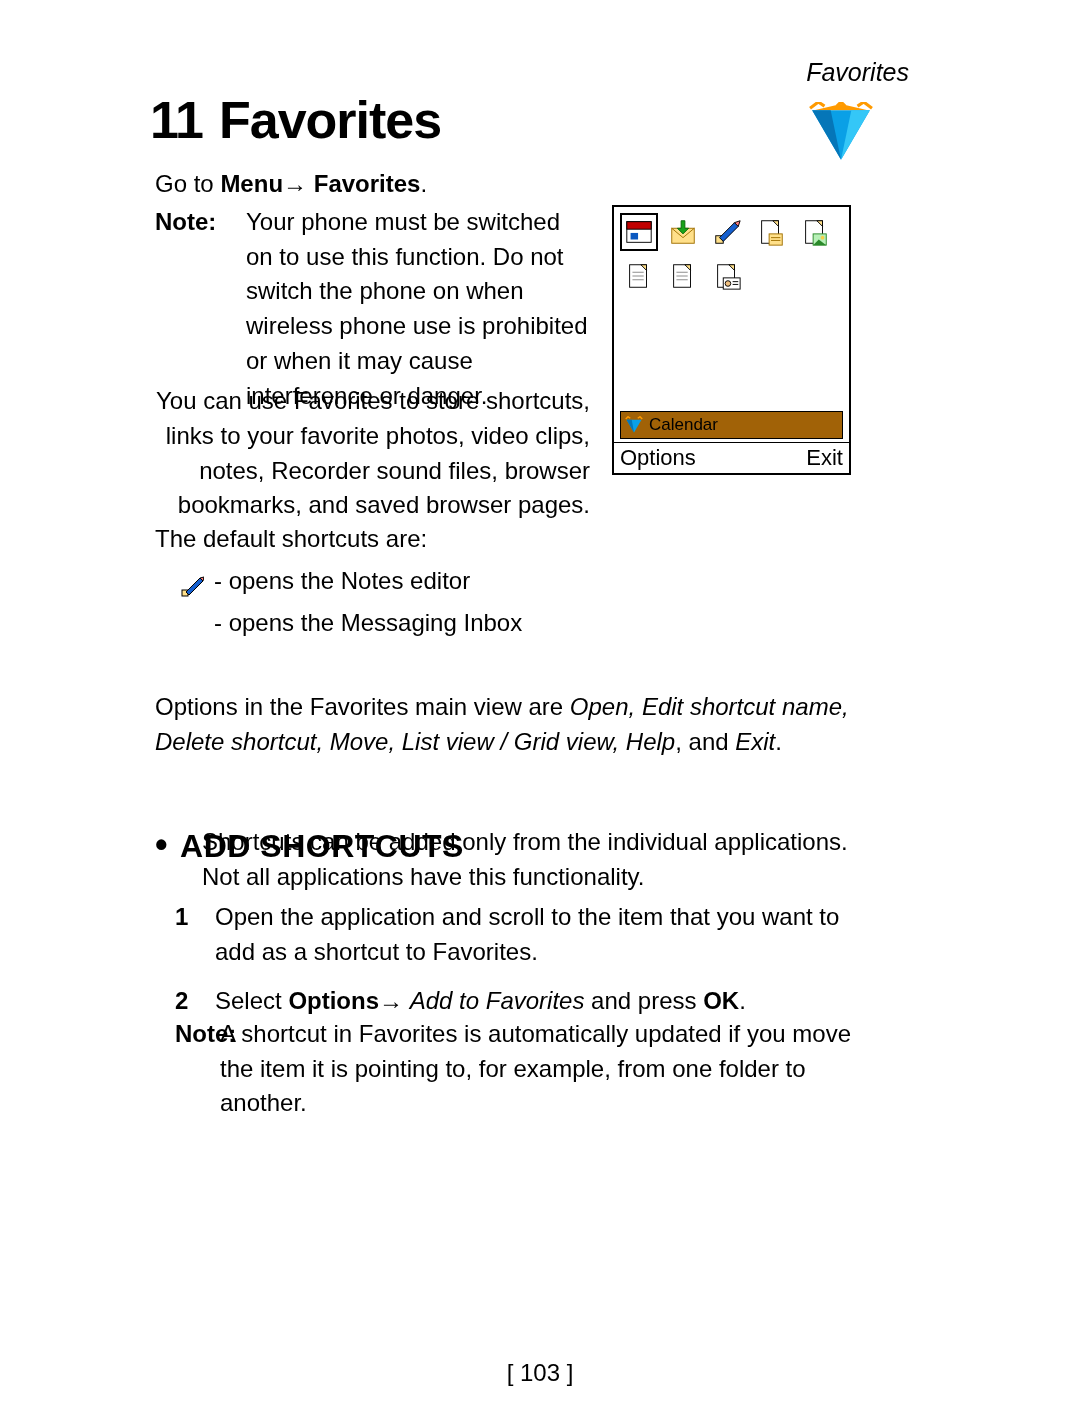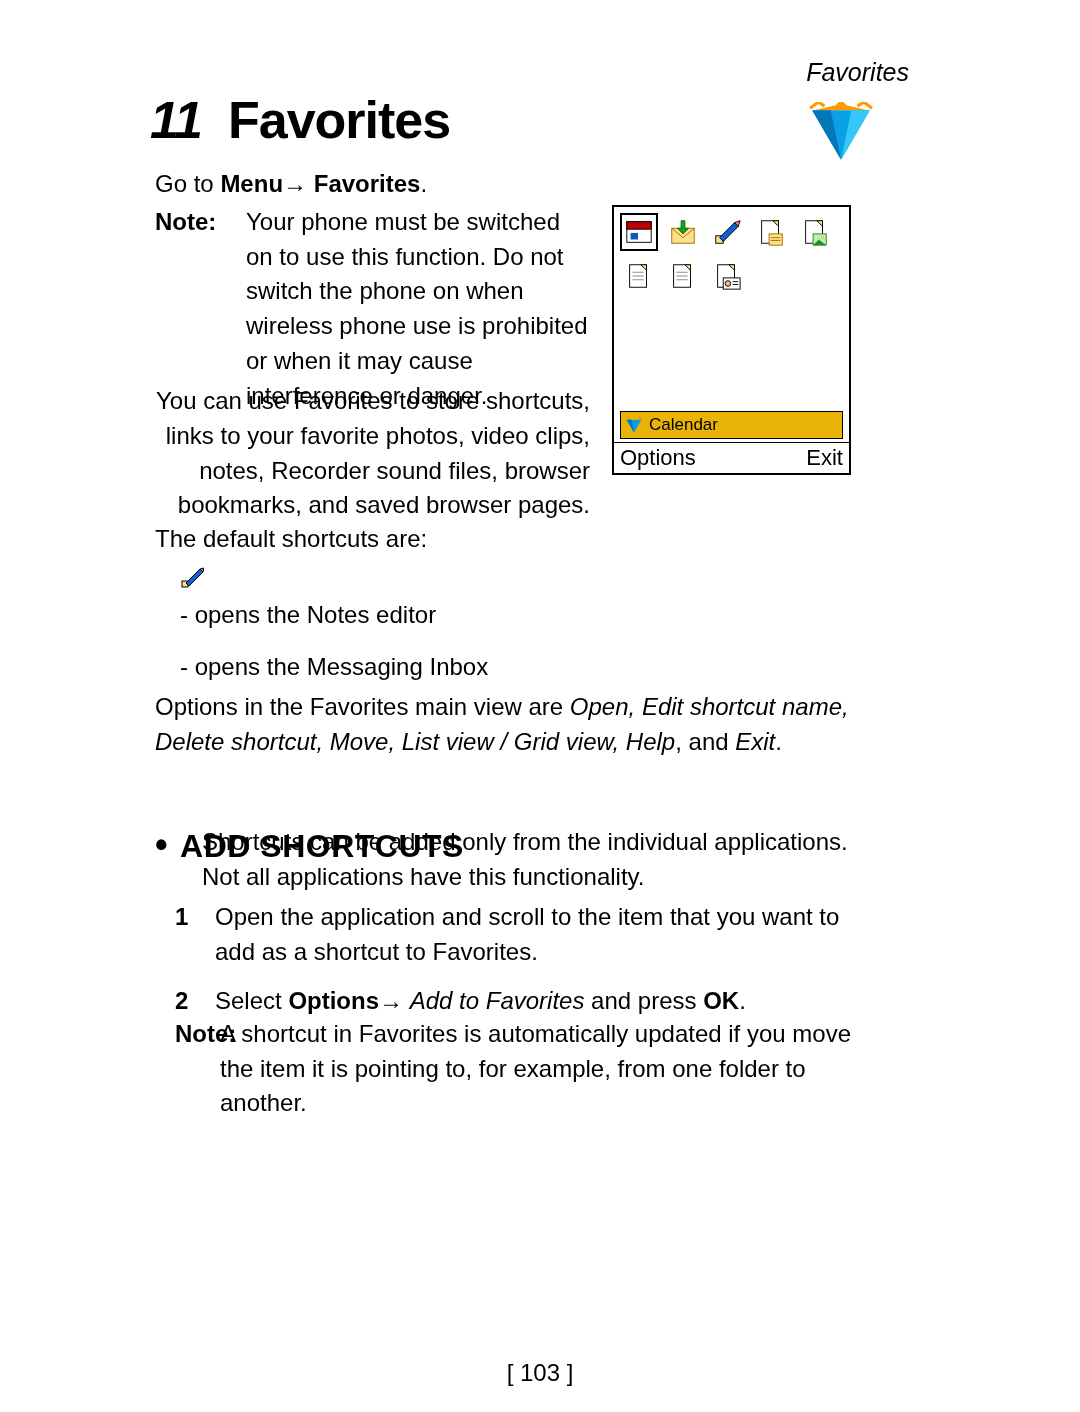--- a/index.html
+++ b/index.html
@@ -23,21 +23,21 @@
     font-size: 25px;
   }
   .chapter-title {
     position: absolute;
     top: 90px;
     left: 150px;
     font-size: 52px;
     font-weight: 700;
     letter-spacing: -1px;
   }
-  .chapter-title .num { margin-right: 26px; font-style: italic; }
+  .chapter-title .num { margin-right: 16px; }
   
   .gem-big {
     position: absolute;
     top: 102px;
     right: 185px;
     width: 66px;
     height: 66px;
   }
   
   .lead {
@@ -60,21 +60,21 @@
     line-height: 1.45;
   }
   .fullw.defaults { top: 522px; }
   .bullets {
     position: absolute;
     left: 180px;
     top: 560px;
     font-size: 24px;
     line-height: 1.75;
   }
-  .bullets .row { display:flex; align-items:flex-start; gap:10px;flex-direction:column; }
+  .bullets .row { display:flex; align-items:center; gap:10px; }
   .pencil-icon {
     width: 24px; height: 24px; display:inline-block;
   }
   .options-para {
     position: absolute;
     left: 155px;
     top: 690px;
     width: 720px;
     font-size: 24px;
     line-height: 1.45;
@@ -152,21 +152,21 @@
     box-sizing: border-box;
   }
   .app.sel { border: 2px solid #000; }
   .label-bar {
     position:absolute; left:6px; right:6px; bottom: 34px;
     height: 26px;
     border: 1px solid #000;
     display:flex; align-items:center; gap:6px;
     padding: 0 4px;
     font-size: 17px;
-    background:#eab308;
+    background:#a16207;
   }
   .gem-sm { width:18px; height:18px; display:inline-block; }
   .softkeys {
     position:absolute; left:0; right:0; bottom:0;
     height: 30px;
     border-top: 1px solid #000;
     display:flex; justify-content:space-between; align-items:center;
     padding: 0 6px;
     font-size: 22px;
     font-family: Arial, sans-serif;

